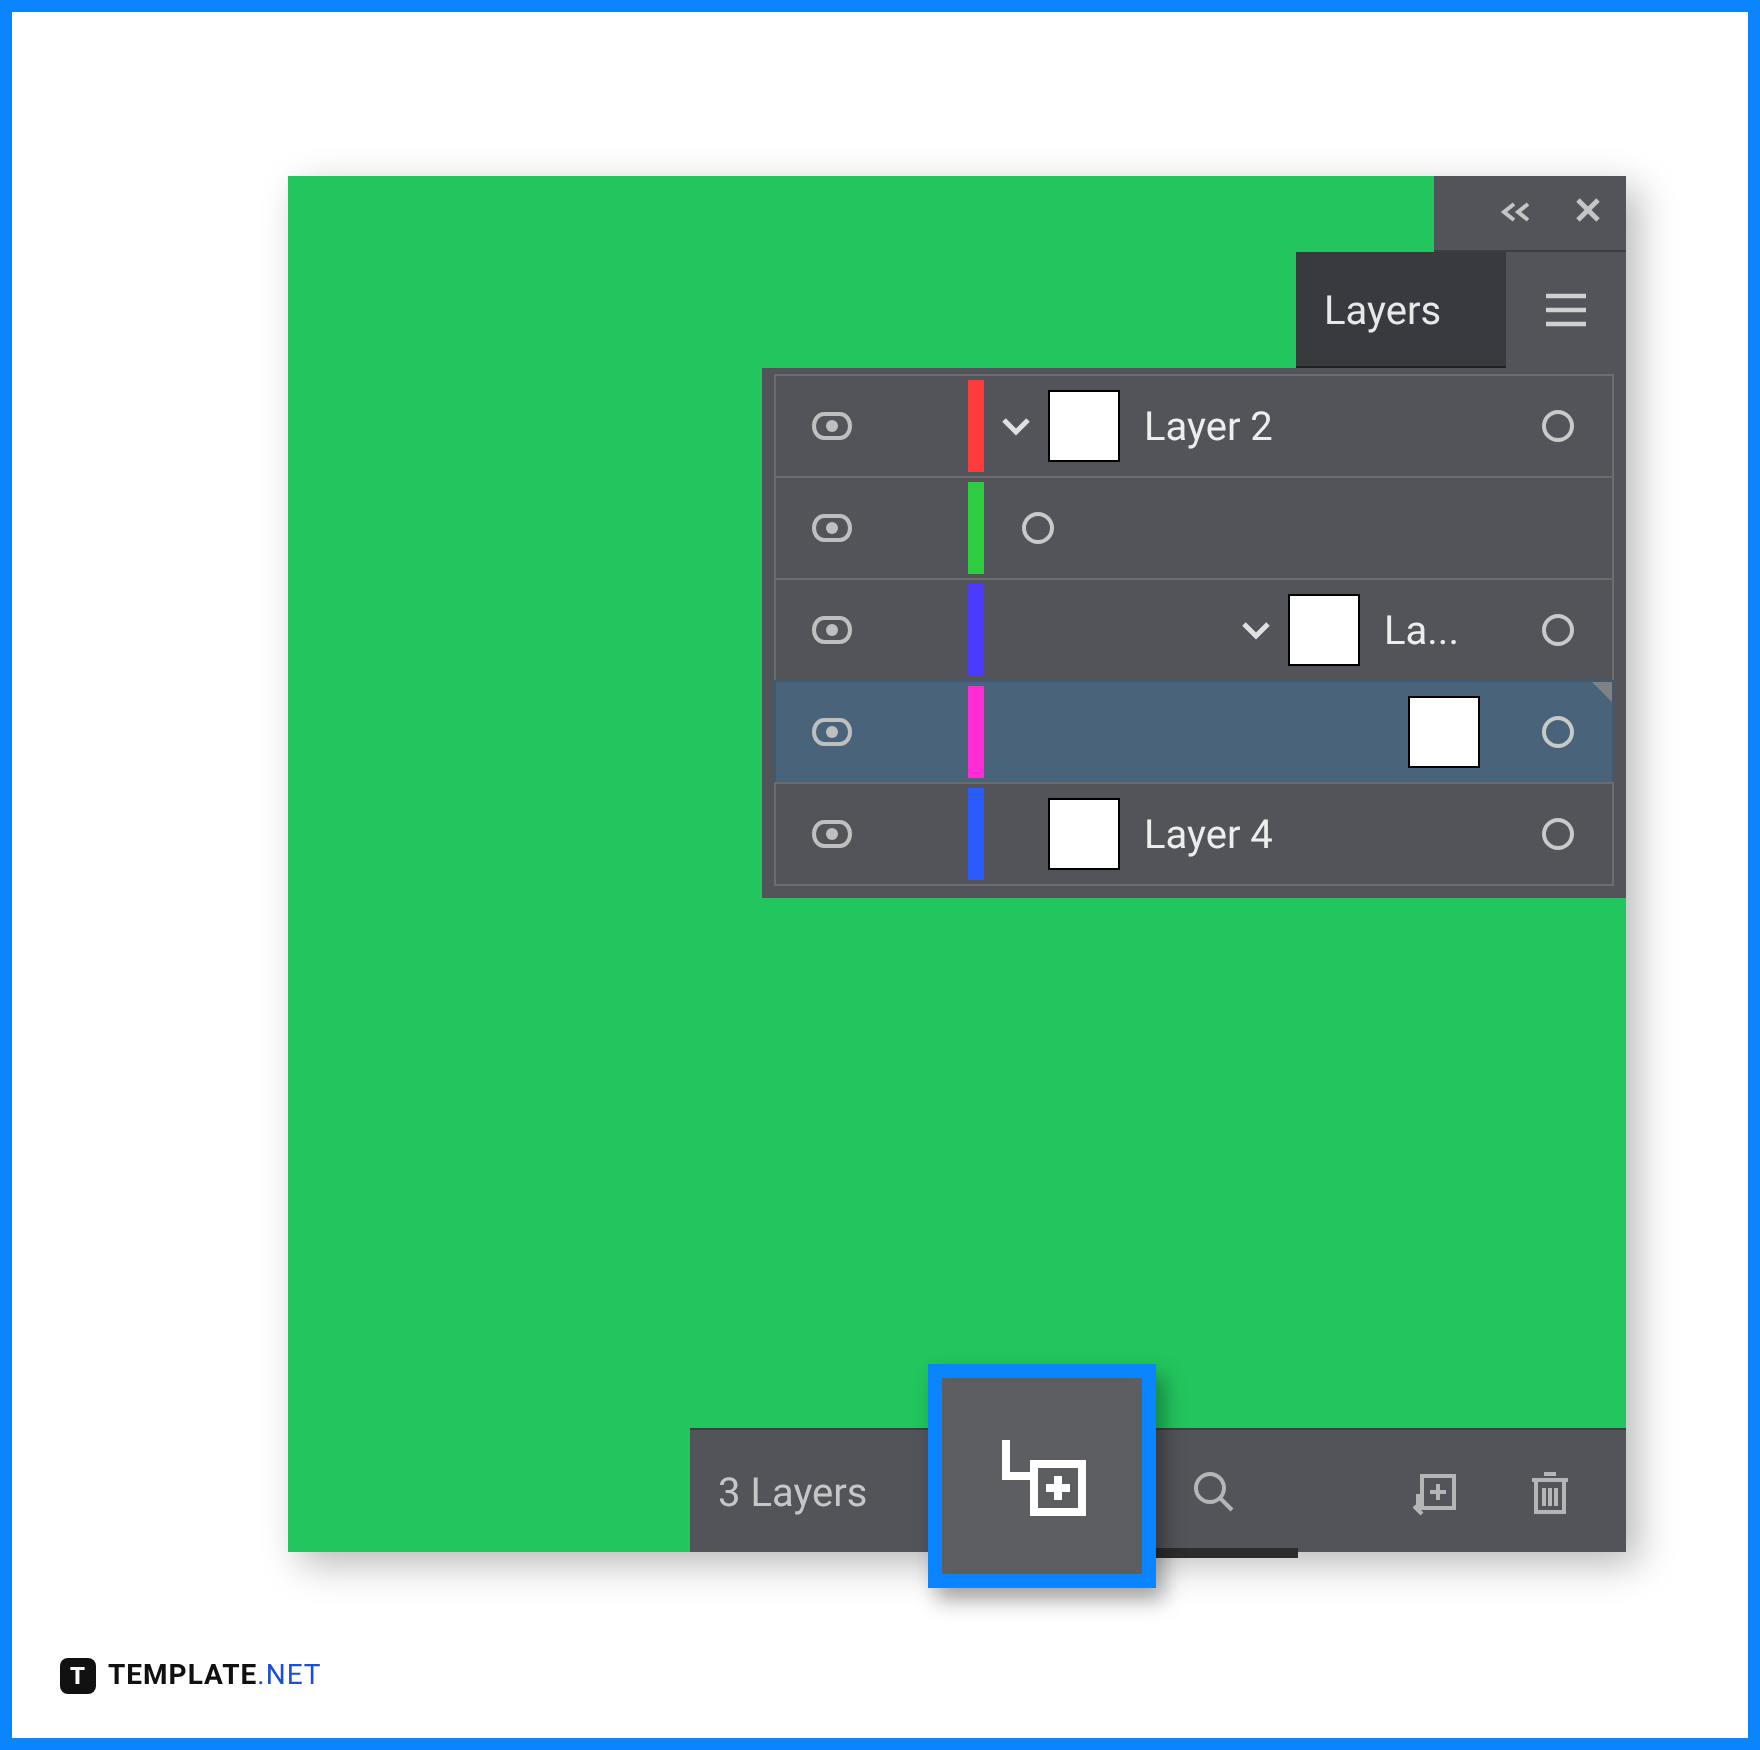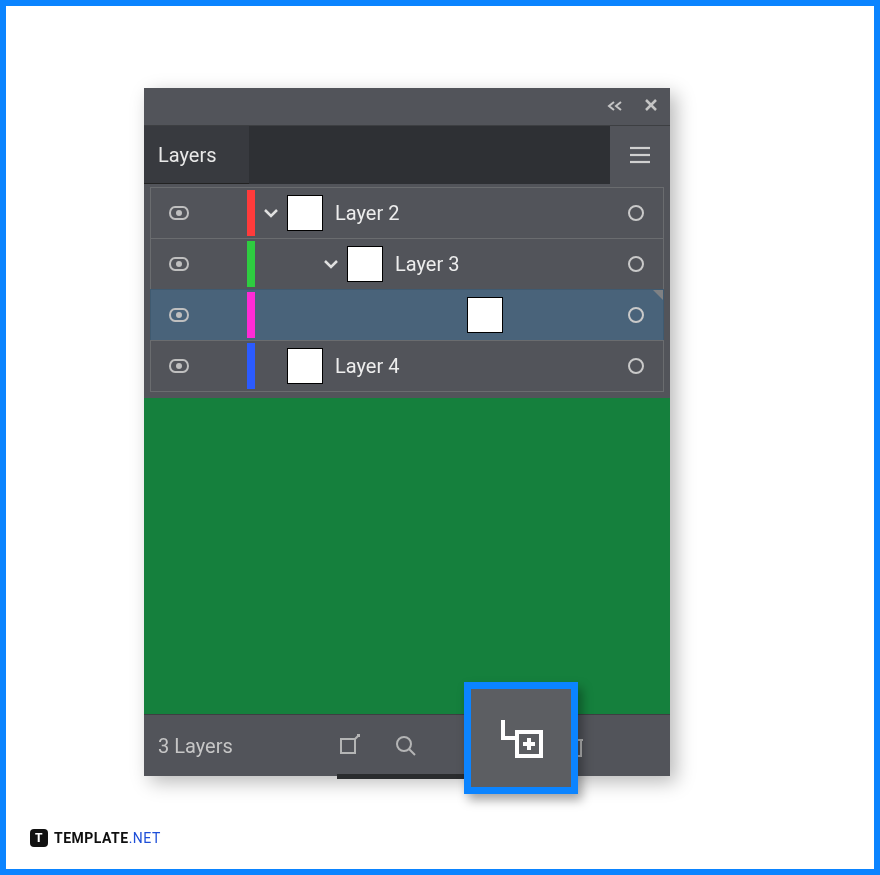--- a/index.html
+++ b/index.html
@@ -8,26 +8,27 @@
     height: 875px;
     background: #fff;
     border: 6px solid #0b84ff;
     font-family: -apple-system, Segoe UI, Roboto, Arial, sans-serif;
     position: relative;
   }
   .panel-wrap {
     position: absolute;
     left: 138px;
     top: 82px;
-    width: 526px;
+    width: 669px;
     height: 688px;
-    background: #15803d;
+    background: #22c55e;
     box-shadow: 6px 6px 18px rgba(0,0,0,0.28);
     display: flex;
     flex-direction: column;
+    align-items: flex-end;
   }
   
   .titlebar {
     height: 38px;
     display: flex;
     align-items: center;
     justify-content: flex-end;
     padding: 0 12px;
     background: #52545a;
     border-bottom: 1px solid #3d3f42;
@@ -282,29 +283,39 @@
         <div class="target">
           <span class="circle"></span>
         </div>
       </div>
       <div class="row">
         <div class="vis">
           <span class="eye"></span>
         </div>
         <div class="lockcol"></div>
         <div class="colorbar" style="background:#2ecc40"></div>
+        <div class="target">
+          <span class="circle"></span>
+        </div>
+      </div>
+      <div class="row">
+        <div class="vis">
+          <span class="eye"></span>
+        </div>
+        <div class="lockcol"></div>
+        <div class="colorbar" style="background:#4a3bff"></div>
         <div class="content">
-          <span class="spacer" style="width:60px"></span>
+          <span class="spacer" style="width:120px"></span>
           <span class="chev">
             <svg width="16" height="12" viewBox="0 0 16 12" fill="none" stroke-width="2.5">
               <polyline points="2 3 8 9 14 3"></polyline>
             </svg>
           </span>
           <span class="thumb"></span>
-          <span>Layer 3</span>
+          <span>La...</span>
         </div>
         <div class="target">
           <span class="circle"></span>
         </div>
       </div>
       <div class="row selected">
         <div class="vis">
           <span class="eye"></span>
         </div>
         <div class="lockcol"></div>

